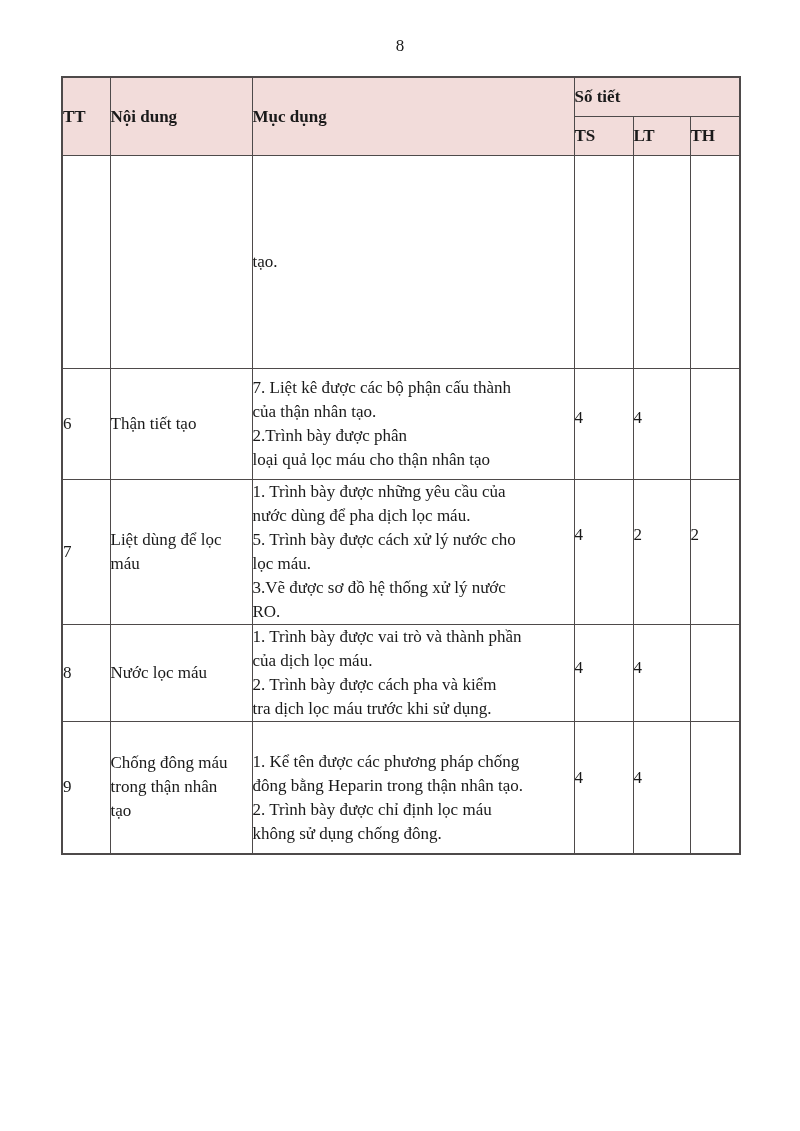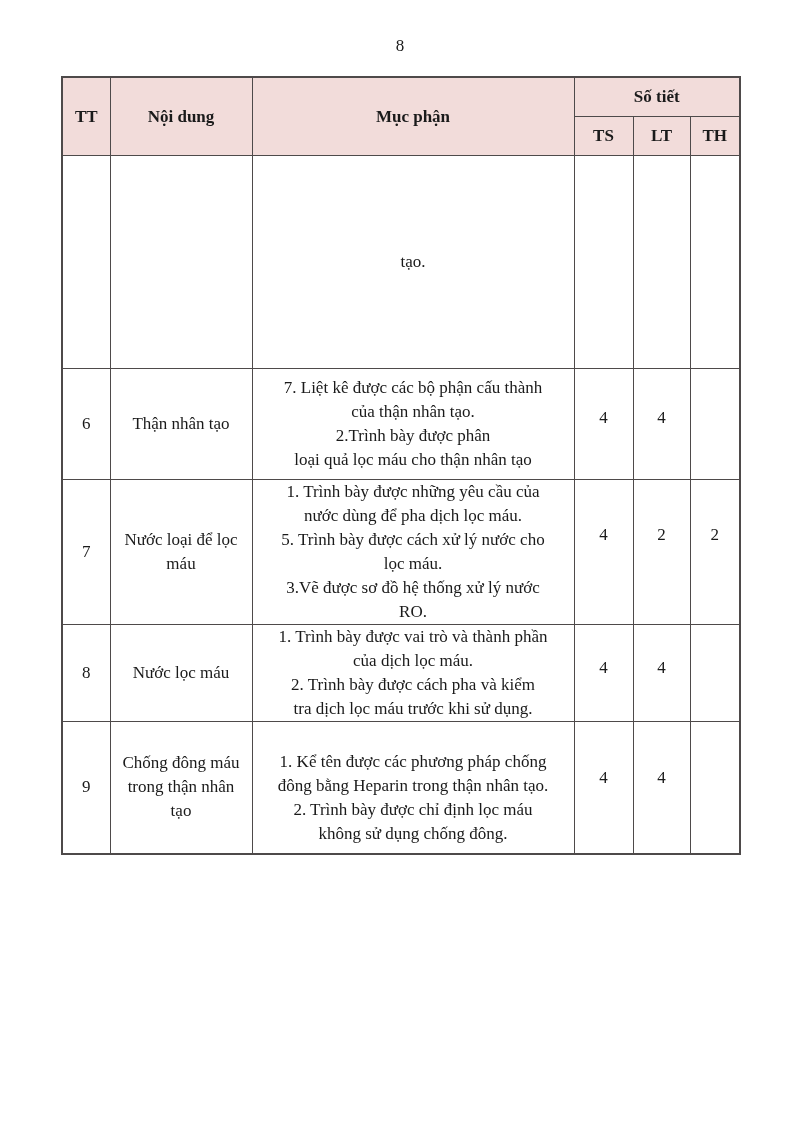--- a/index.html
+++ b/index.html
@@ -31,21 +31,21 @@
     width: 678px;
     border-collapse: collapse;
     table-layout: fixed;
     border: 2px solid #4e4a4a;
     font-size: 17px;
   }
   table.curriculum th,
   table.curriculum td {
     border: 1px solid #4e4a4a;
     padding: 0;
-    text-align: center;
+    text-align: left;
     vertical-align: middle;
     line-height: 24px;
     overflow: hidden;
   }
   table.curriculum thead th {
     background: #f2dcda;
     font-weight: bold;
     height: 38px;
   }
   
@@ -93,52 +93,52 @@
       <col class="c-nd">
       <col class="c-mt">
       <col class="c-ts">
       <col class="c-lt">
       <col class="c-th">
     </colgroup>
     <thead>
       <tr>
         <th rowspan="2">TT</th>
         <th rowspan="2">Nội dung</th>
-        <th rowspan="2">Mục phận</th>
+        <th rowspan="2">Mục dụng</th>
         <th colspan="3">Số tiết</th>
       </tr>
       <tr>
         <th>TS</th>
         <th>LT</th>
         <th>TH</th>
       </tr>
     </thead>
     <tbody>
       <tr class="row-cont">
         <td class="tt"></td>
         <td class="nd"></td>
         <td class="mt">tạo.</td>
         <td class="num"></td>
         <td class="num"></td>
         <td class="num"></td>
       </tr>
       <tr class="row-6">
         <td class="tt">6</td>
-        <td class="nd">Thận nhân tạo</td>
+        <td class="nd">Thận tiết tạo</td>
         <td class="mt">7. Liệt kê được các bộ phận cấu thành
 của thận nhân tạo.
 2.Trình bày được phân
 loại quả lọc máu cho thận nhân tạo</td>
         <td class="num">4</td>
         <td class="num">4</td>
         <td class="num"></td>
       </tr>
       <tr class="row-7">
         <td class="tt">7</td>
-        <td class="nd">Nước loại để lọc
+        <td class="nd">Liệt dùng để lọc
 máu</td>
         <td class="mt">1. Trình bày được những yêu cầu của
 nước dùng để pha dịch lọc máu.
 5. Trình bày được cách xử lý nước cho
 lọc máu.
 3.Vẽ được sơ đồ hệ thống xử lý nước
 RO.</td>
         <td class="num">4</td>
         <td class="num">2</td>
         <td class="num">2</td>

